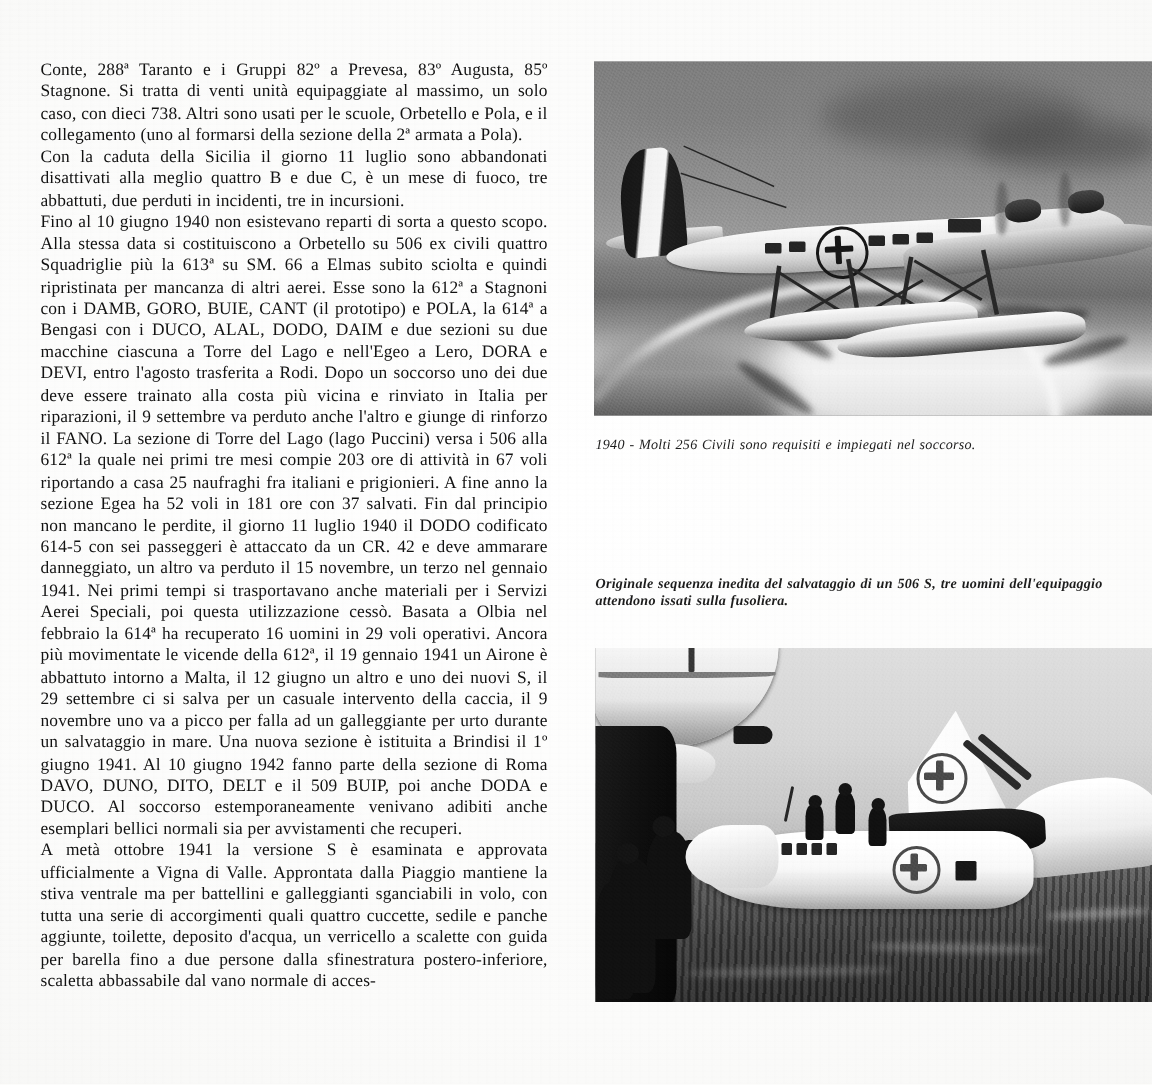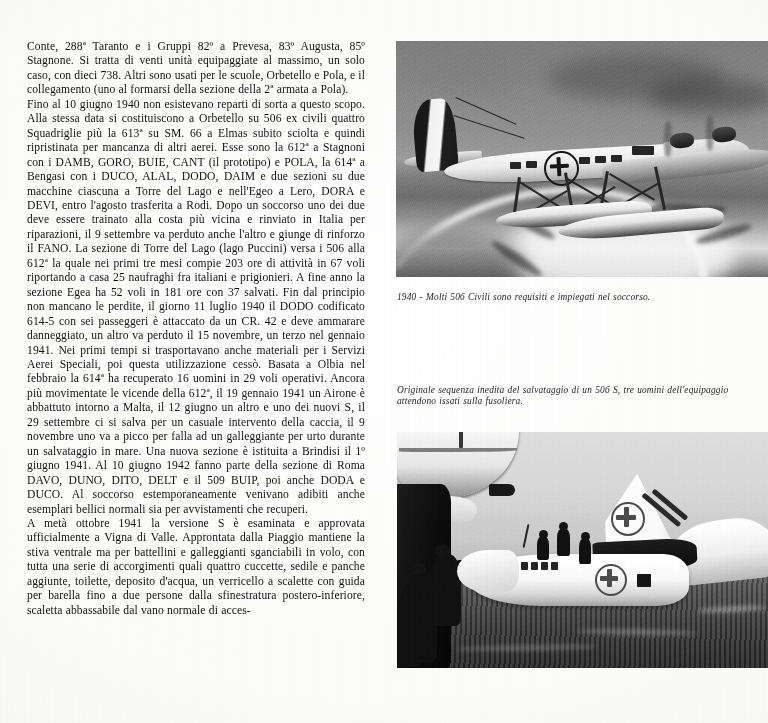--- a/index.html
+++ b/index.html
@@ -341,29 +341,31 @@
   }
   .caption-top {
     left: 397px;
     top: 292px;
     width: 350px;
   }
   .caption-bottom {
     left: 397px;
     top: 385px;
     width: 352px;
+    font-weight: bold;
   }
 </style>
 </head>
 <body>
 
 <div class="page"></div>
 
 <div class="text-column">
   <p class="para">Conte, 288ª Taranto e i Gruppi 82º a Prevesa, 83º Augusta, 85º Stagnone. Si tratta di venti unità equipaggiate al massimo, un solo caso, con dieci 738. Altri sono usati per le scuole, Orbetello e Pola, e il collegamento (uno al formarsi della sezione della 2ª armata a Pola).</p>
+  <p class="para">Con la caduta della Sicilia il giorno 11 luglio sono abbandonati disattivati alla meglio quattro B e due C, è un mese di fuoco, tre abbattuti, due perduti in incidenti, tre in incursioni.</p>
   <p class="para">Fino al 10 giugno 1940 non esistevano reparti di sorta a questo scopo. Alla stessa data si costituiscono a Orbetello su 506 ex civili quattro Squadriglie più la 613ª su SM. 66 a Elmas subito sciolta e quindi ripristinata per mancanza di altri aerei. Esse sono la 612ª a Stagnoni con i DAMB, GORO, BUIE, CANT (il prototipo) e POLA, la 614ª a Bengasi con i DUCO, ALAL, DODO, DAIM e due sezioni su due macchine ciascuna a Torre del Lago e nell'Egeo a Lero, DORA e DEVI, entro l'agosto trasferita a Rodi. Dopo un soccorso uno dei due deve essere trainato alla costa più vicina e rinviato in Italia per riparazioni, il 9 settembre va perduto anche l'altro e giunge di rinforzo il FANO. La sezione di Torre del Lago (lago Puccini) versa i 506 alla 612ª la quale nei primi tre mesi compie 203 ore di attività in 67 voli riportando a casa 25 naufraghi fra italiani e prigionieri. A fine anno la sezione Egea ha 52 voli in 181 ore con 37 salvati. Fin dal principio non mancano le perdite, il giorno 11 luglio 1940 il DODO codificato 614-5 con sei passeggeri è attaccato da un CR. 42 e deve ammarare danneggiato, un altro va perduto il 15 novembre, un terzo nel gennaio 1941. Nei primi tempi si trasportavano anche materiali per i Servizi Aerei Speciali, poi questa utilizzazione cessò. Basata a Olbia nel febbraio la 614ª ha recuperato 16 uomini in 29 voli operativi. Ancora più movimentate le vicende della 612ª, il 19 gennaio 1941 un Airone è abbattuto intorno a Malta, il 12 giugno un altro e uno dei nuovi S, il 29 settembre ci si salva per un casuale intervento della caccia, il 9 novembre uno va a picco per falla ad un galleggiante per urto durante un salvataggio in mare. Una nuova sezione è istituita a Brindisi il 1º giugno 1941. Al 10 giugno 1942 fanno parte della sezione di Roma DAVO, DUNO, DITO, DELT e il 509 BUIP, poi anche DODA e DUCO. Al soccorso estemporaneamente venivano adibiti anche esemplari bellici normali sia per avvistamenti che recuperi.</p>
   <p class="para">A metà ottobre 1941 la versione S è esaminata e approvata ufficialmente a Vigna di Valle. Approntata dalla Piaggio mantiene la stiva ventrale ma per battellini e galleggianti sganciabili in volo, con tutta una serie di accorgimenti quali quattro cuccette, sedile e panche aggiunte, toilette, deposito d'acqua, un verricello a scalette con guida per barella fino a due persone dalla sfinestratura postero-inferiore, scaletta abbassabile dal vano normale di acces-</p>
 </div>
 
 <div class="photo photo-top">
   <div class="sky-sea"></div>
 
   <div class="cloud-smear" style="left:150px; top:14px; width:180px; height:46px; background:rgba(70,70,70,.45);"></div>
   <div class="cloud-smear" style="left:252px; top:38px; width:130px; height:34px; background:rgba(60,60,60,.5);"></div>
   <div class="cloud-smear" style="left:20px; top:20px; width:120px; height:30px; background:rgba(120,120,120,.3);"></div>
@@ -418,21 +420,21 @@
     <div class="t-strut" style="left:172px; top:172px; width:54px; height:2px; transform:rotate(-30deg);"></div>
     <div class="t-strut" style="left:216px; top:168px; width:54px; height:2px; transform:rotate(-30deg);"></div>
 
     <div class="t-float" style="left:100px; top:164px; width:156px; height:20px; transform:rotate(-4deg);"></div>
     <div class="t-float" style="left:162px; top:172px; width:166px; height:22px; transform:rotate(-5deg);"></div>
   </div>
 
   <div class="photo-grain"></div>
 </div>
 
-<div class="caption caption-top">1940 - Molti 506 Civili sono requisiti e impiegati nel soccorso.</div>
+<div class="caption caption-top">1940 - Molti 256 Civili sono requisiti e impiegati nel soccorso.</div>
 
 <div class="photo photo-bottom">
   <div class="b-sky"></div>
   <div class="b-sea"></div>
 
   <div>
     <div class="b-ship"></div>
     <div class="b-ship-rail"></div>
     <div class="b-ship-lower"></div>
     <div class="b-hull-dark"></div>

